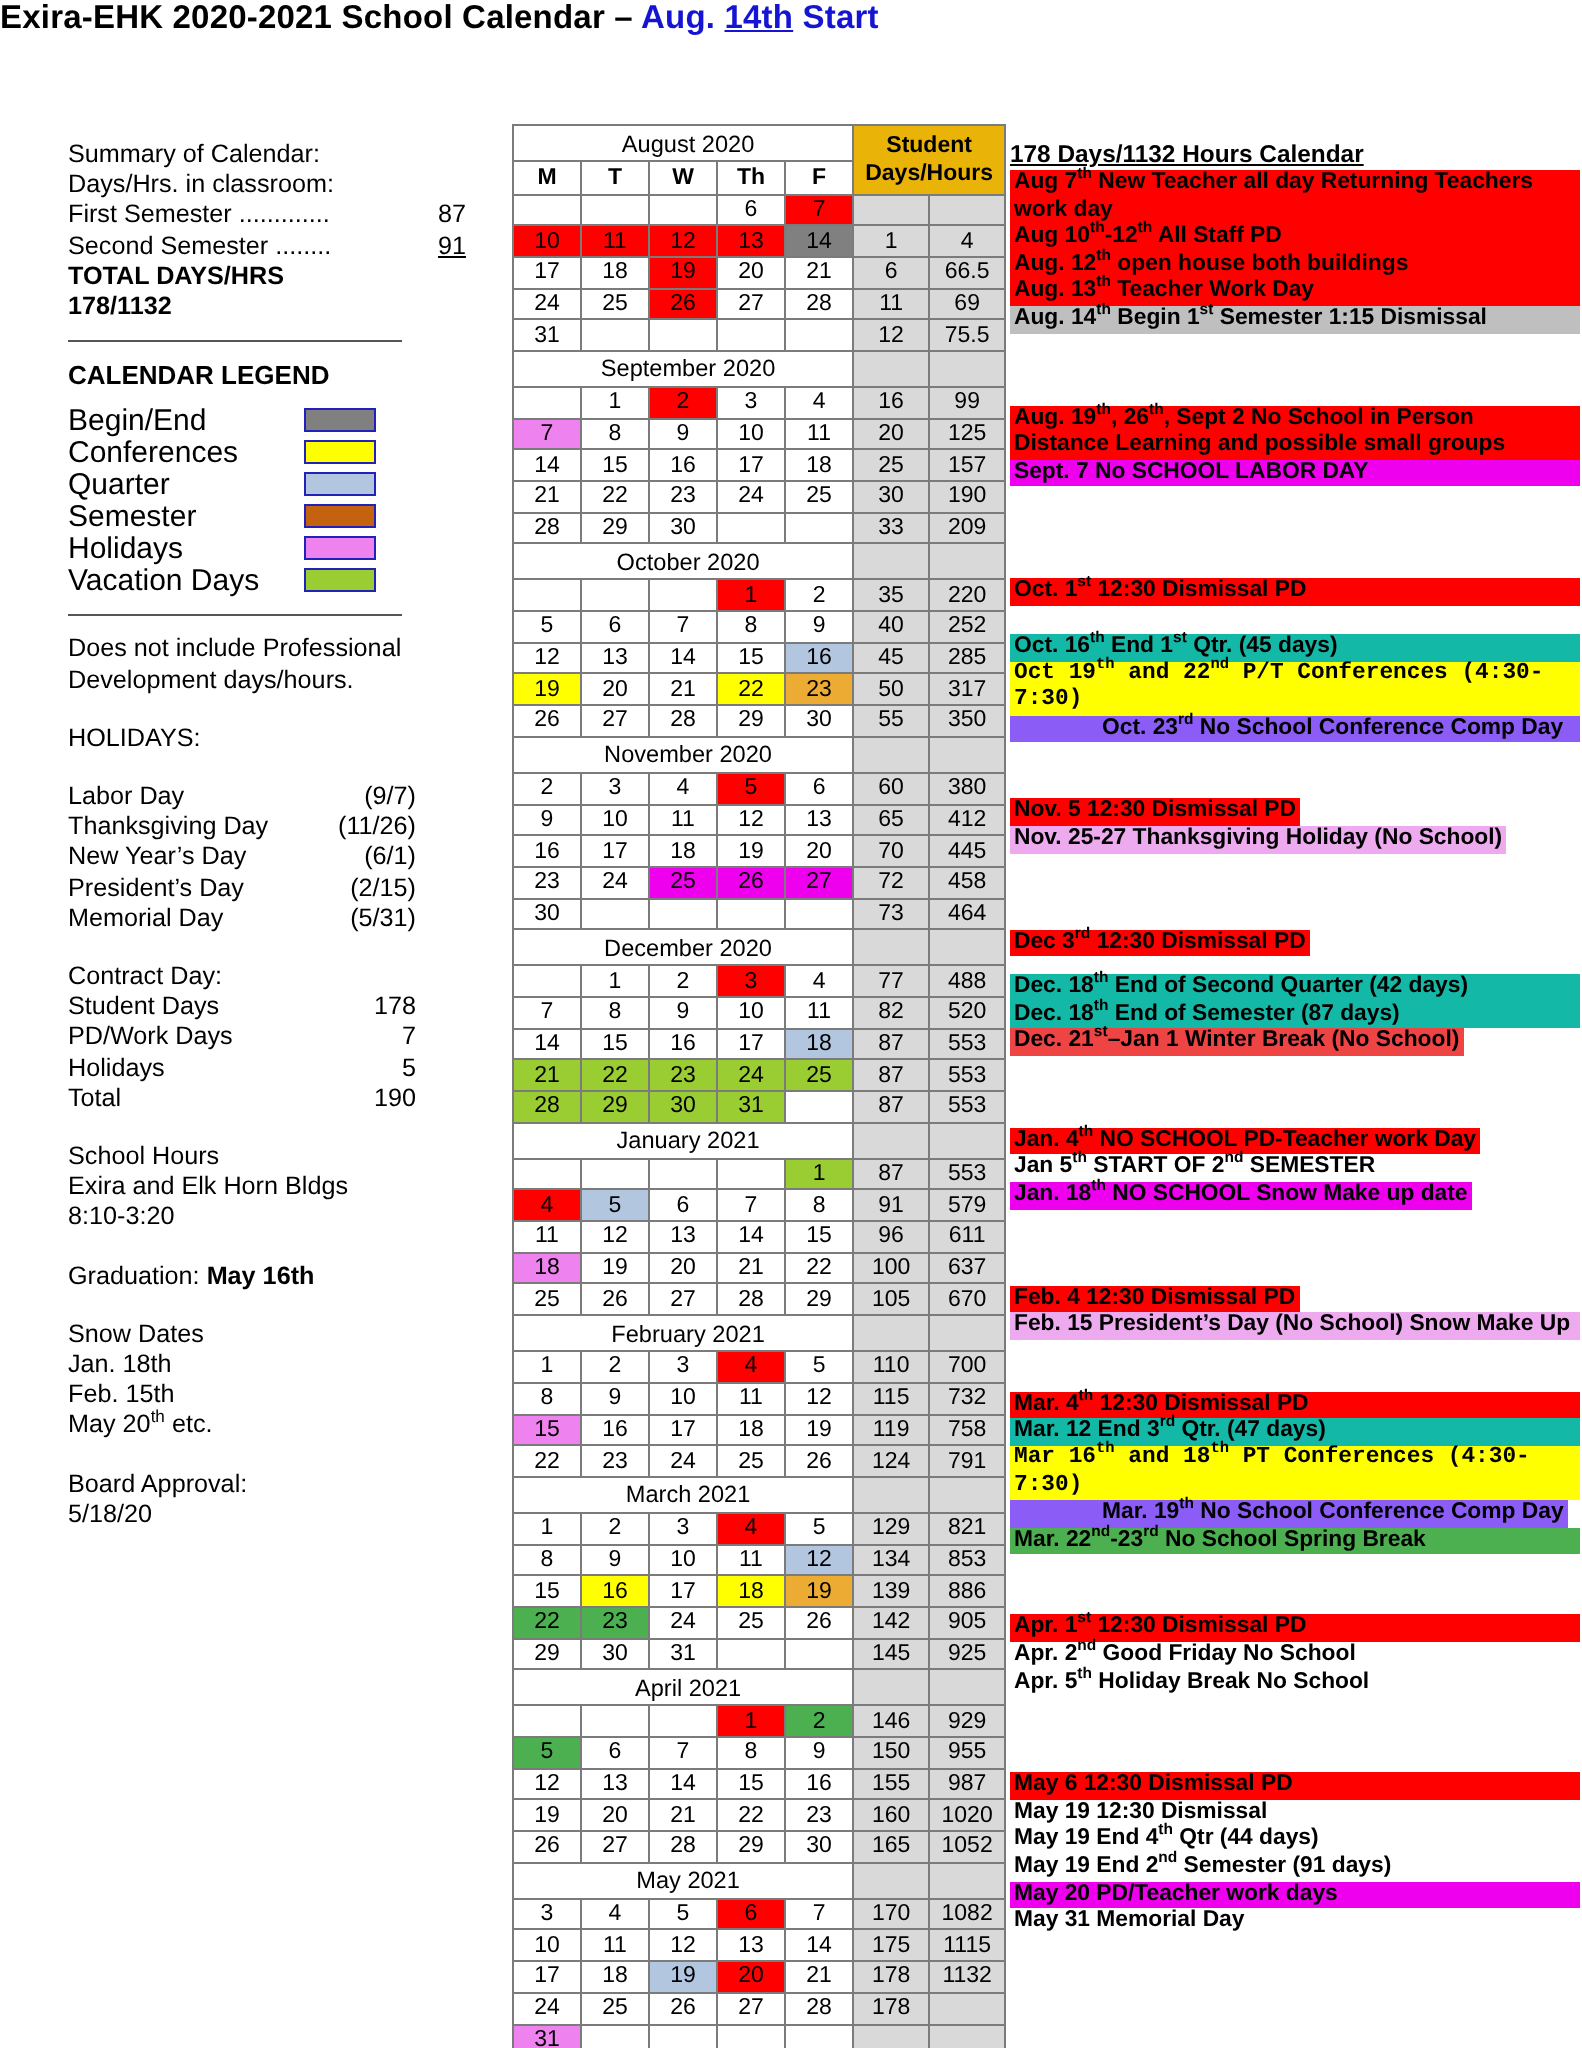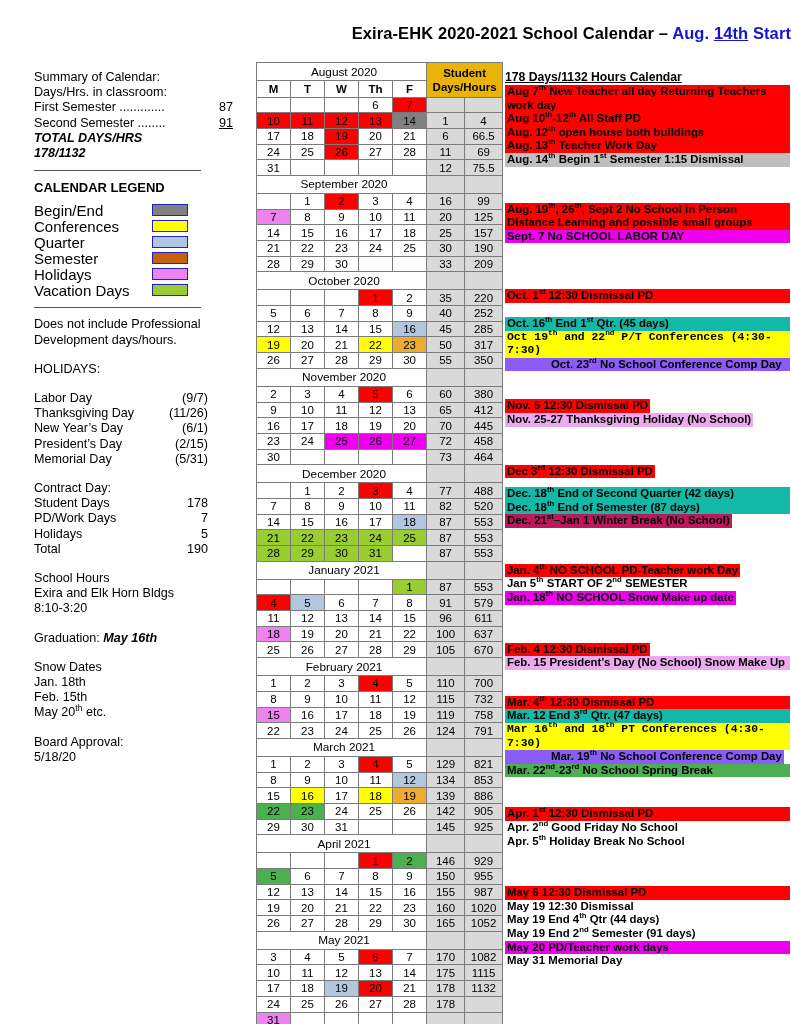--- a/index.html
+++ b/index.html
@@ -16,24 +16,23 @@
     overflow: hidden;
   }
   #page {
     position: relative;
     width: 791px;
     height: 1024px;
   }
 
   
   .title {
-    text-align: right;
+    text-align: left;
     font-size: 16.5px;
     font-weight: bold;
-    padding-top: 24px;
     letter-spacing: 0.1px;
   }
   .title .blue { color: #1414d2; }
   .title .blue u { text-decoration: underline; }
 
   
   .cols {
     position: absolute;
     top: 62px;
     left: 0;
@@ -56,21 +55,21 @@
   .col-right {
     position: absolute;
     left: 505px;
     top: 8px;
     width: 285px;
     font-size: 11.4px;
   }
 
   
   .lrow { white-space: pre; }
-  .bold { font-weight: bold; font-style: italic; }
+  .bold { font-weight: bold; }
   .spacer14 { height: 14px; }
   .hr {
     border: 0;
     border-top: 1.6px solid #555;
     margin: 9px 0 9px 0;
     width: 167px;
   }
   .legend-title {
     font-weight: bold;
     font-size: 13px;
@@ -167,21 +166,21 @@
     display: block;
   }
   .note.inline { display: inline-block; }
   .n-red { background: #ff0000; }
   .n-gray { background: #bfbfbf; }
   .n-magenta { background: #ee00ee; }
   .n-pink { background: #eeaaee; }
   .n-blue { background: #14b8a6; }
   .n-yellow { background: #ffff00; font-family: Liberation Mono, monospace; }
   .n-gold { background: #8b5cf6; padding-left: 46px; }
-  .n-ltgreen { background: #be185d; }
+  .n-ltgreen { background: #ef4444; }
   .n-green { background: #4cb050; }
   .n-none { background: transparent; }
   .u { text-decoration: underline; }
 </style>
 </head>
 <body>
 
 <div id="page">
 
   <div class="title">

